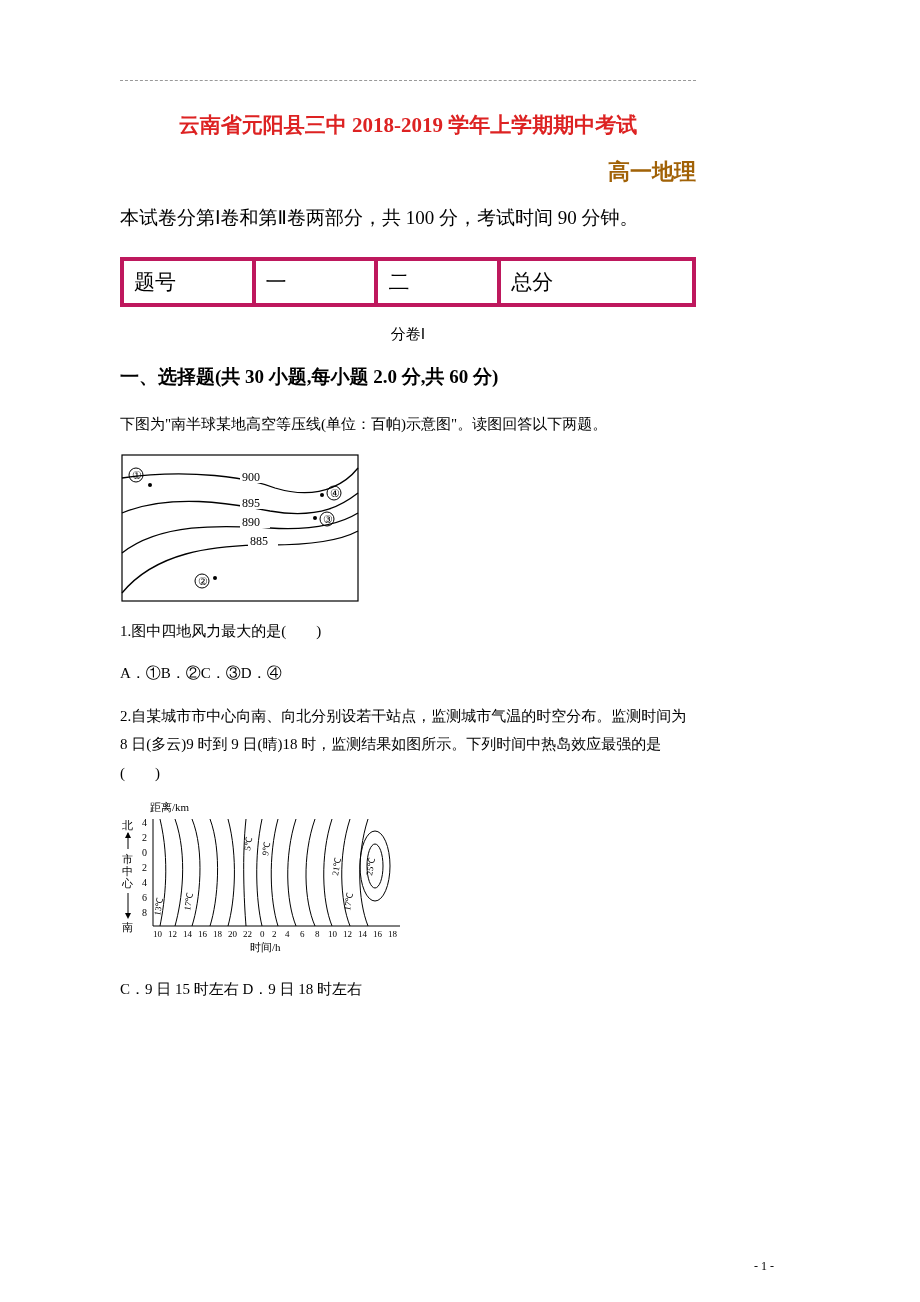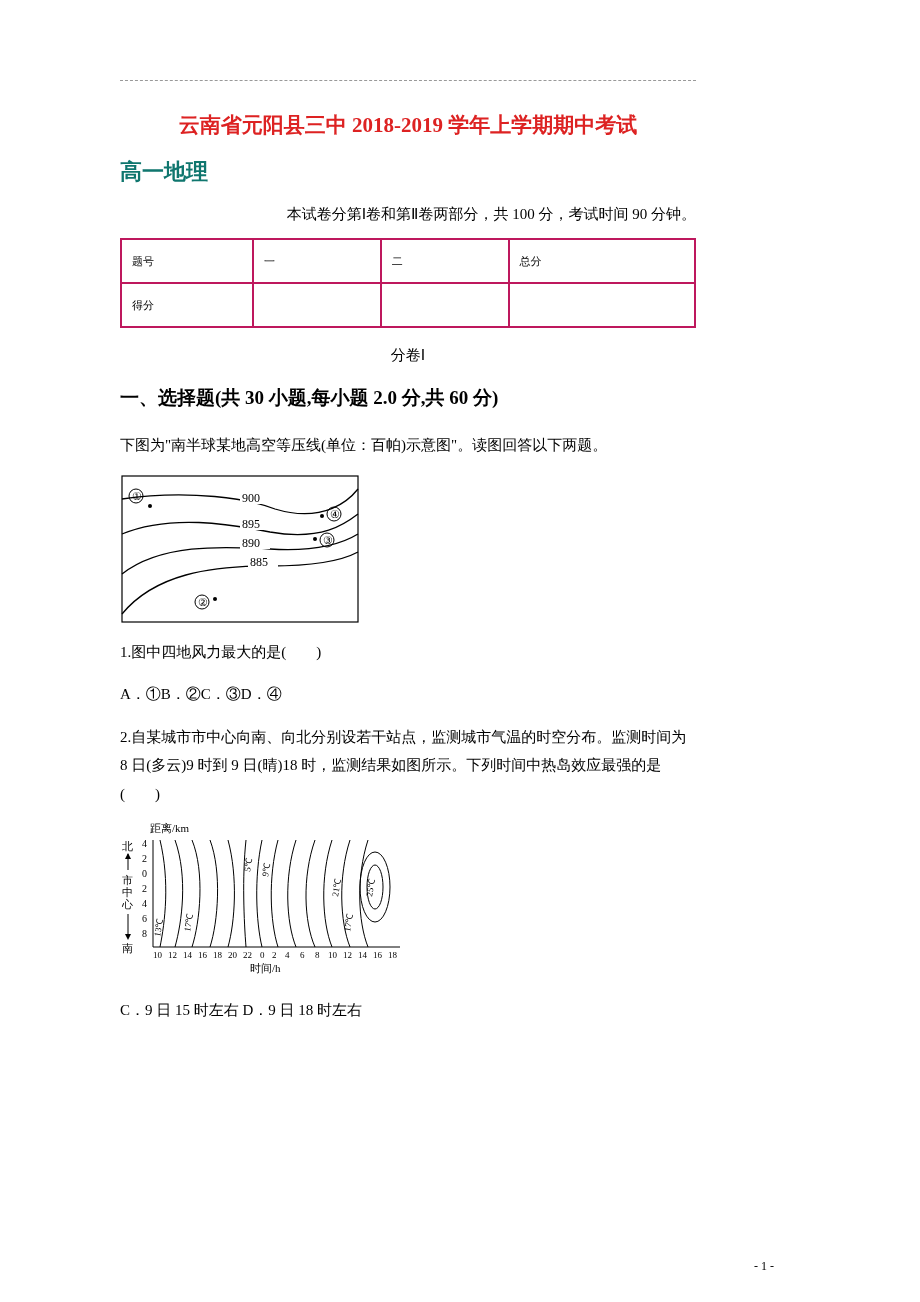--- a/index.html
+++ b/index.html
@@ -21,51 +21,51 @@
     margin-bottom: 30px;
   }
   .title1 {
     text-align: center;
     color: #d22;
     font-weight: bold;
     font-size: 21px;
     margin: 10px 0 18px 0;
   }
   .title2 {
-    text-align: left;
-    color: #0f766e;
+    text-align: right;
+    color: #a16207;
     font-weight: bold;
     font-size: 22px;
     margin: 0 0 18px 0;
   }
   .instr {
-    text-align: right;
-    font-size: 15px;
-    margin-bottom: 14px;
+    text-align: left;
+    font-size: 19px;
+    margin-bottom: 26px;
   }
   .idline {
     font-size: 15px;
     margin: 0 0 18px 30px;
   }
   .idline .slot {
     display: inline-block;
     border-bottom: 1px solid #000;
     width: 70px;
     height: 14px;
     vertical-align: baseline;
   }
   table.score {
     border-collapse: collapse;
     width: 100%;
     margin-bottom: 18px;
   }
   table.score td {
-    border: 2px solid #be185d;
+    border: 4px solid #be185d;
     height: 40px;
-    font-size: 11px;
+    font-size: 21px;
     padding-left: 10px;
     vertical-align: middle;
   }
   table.score td:first-child { width: 23%; }
   .subpaper {
     text-align: center;
     font-size: 15px;
     margin: 12px 0 20px 0;
   }
   .section {
@@ -104,26 +104,20 @@
   <div class="instr">本试卷分第Ⅰ卷和第Ⅱ卷两部分，共 100 分，考试时间 90 分钟。</div>
 
 
   <table class="score">
     <tbody>
         <tr>
       <td>题号</td>
       <td>一</td>
       <td>二</td>
       <td>总分</td>
-    </tr>
-    <tr>
-      <td>得分</td>
-      <td></td>
-      <td></td>
-      <td></td>
     </tr>
   </tbody>
     </table>
 
   <div class="subpaper">分卷Ⅰ</div>
 
   <div class="section">一、选择题(共 30 小题,每小题 2.0 分,共 60 分)</div>
 
   <div class="para">下图为"南半球某地高空等压线(单位：百帕)示意图"。读图回答以下两题。</div>
 

